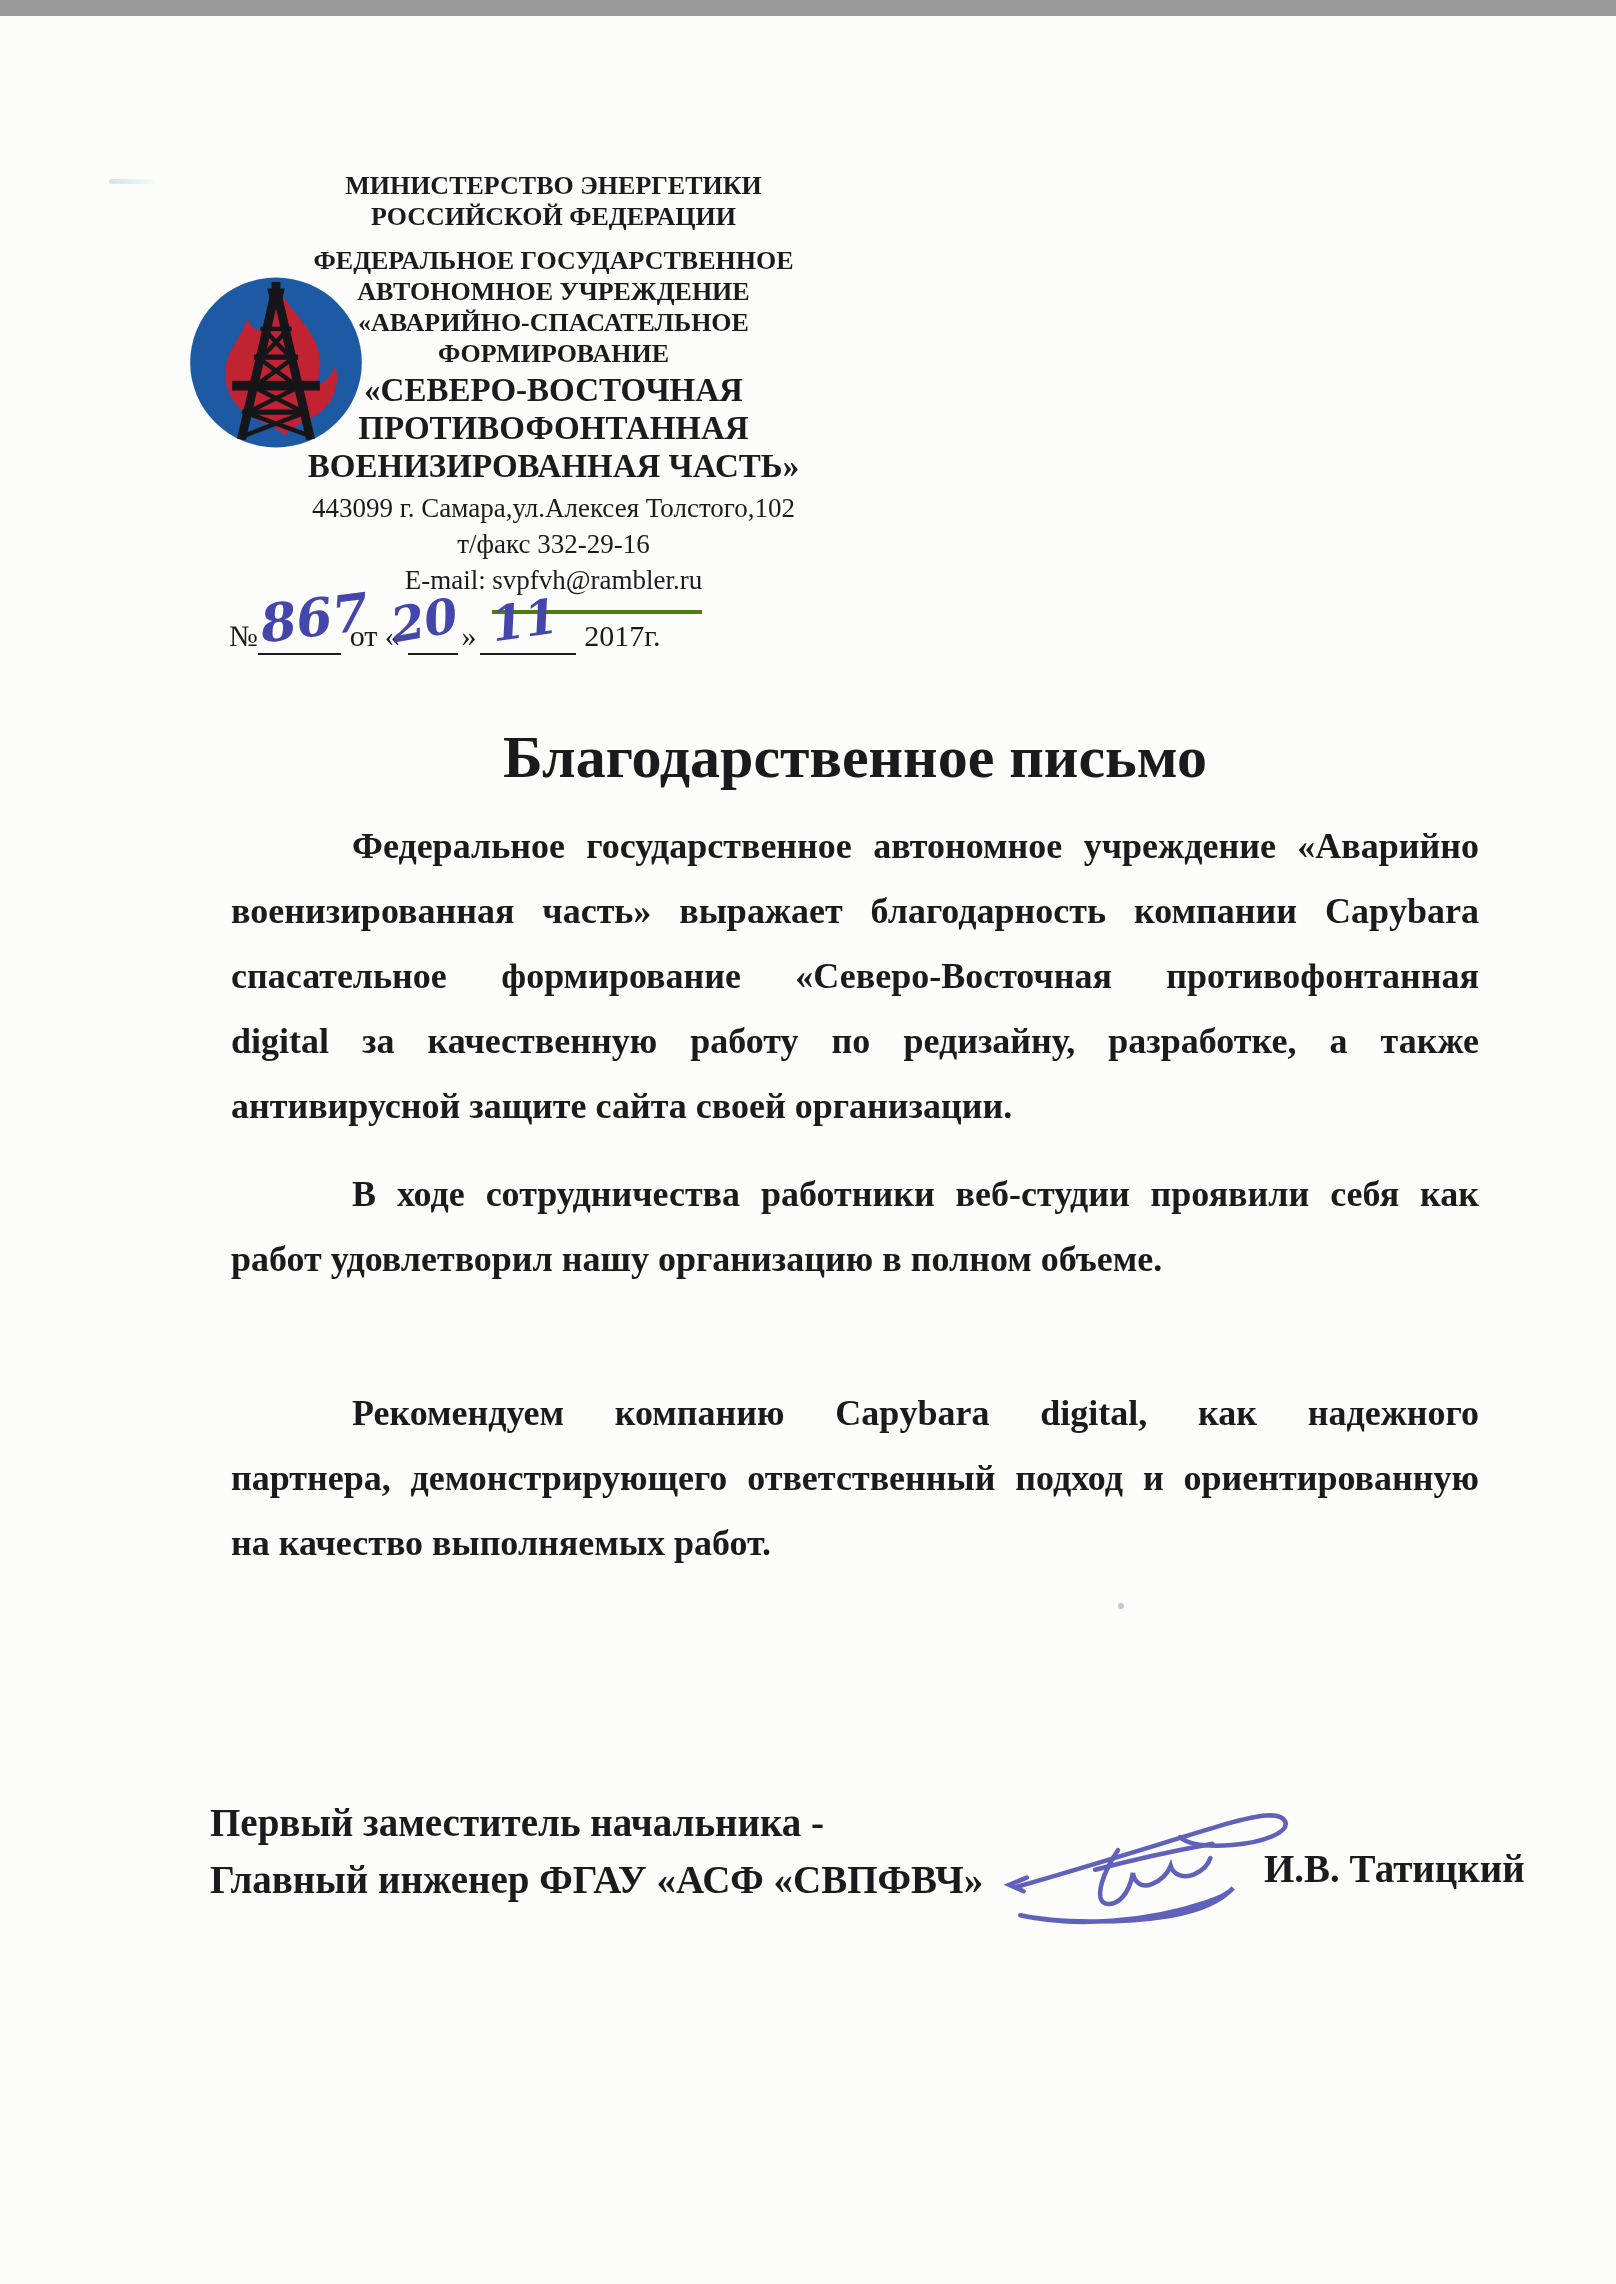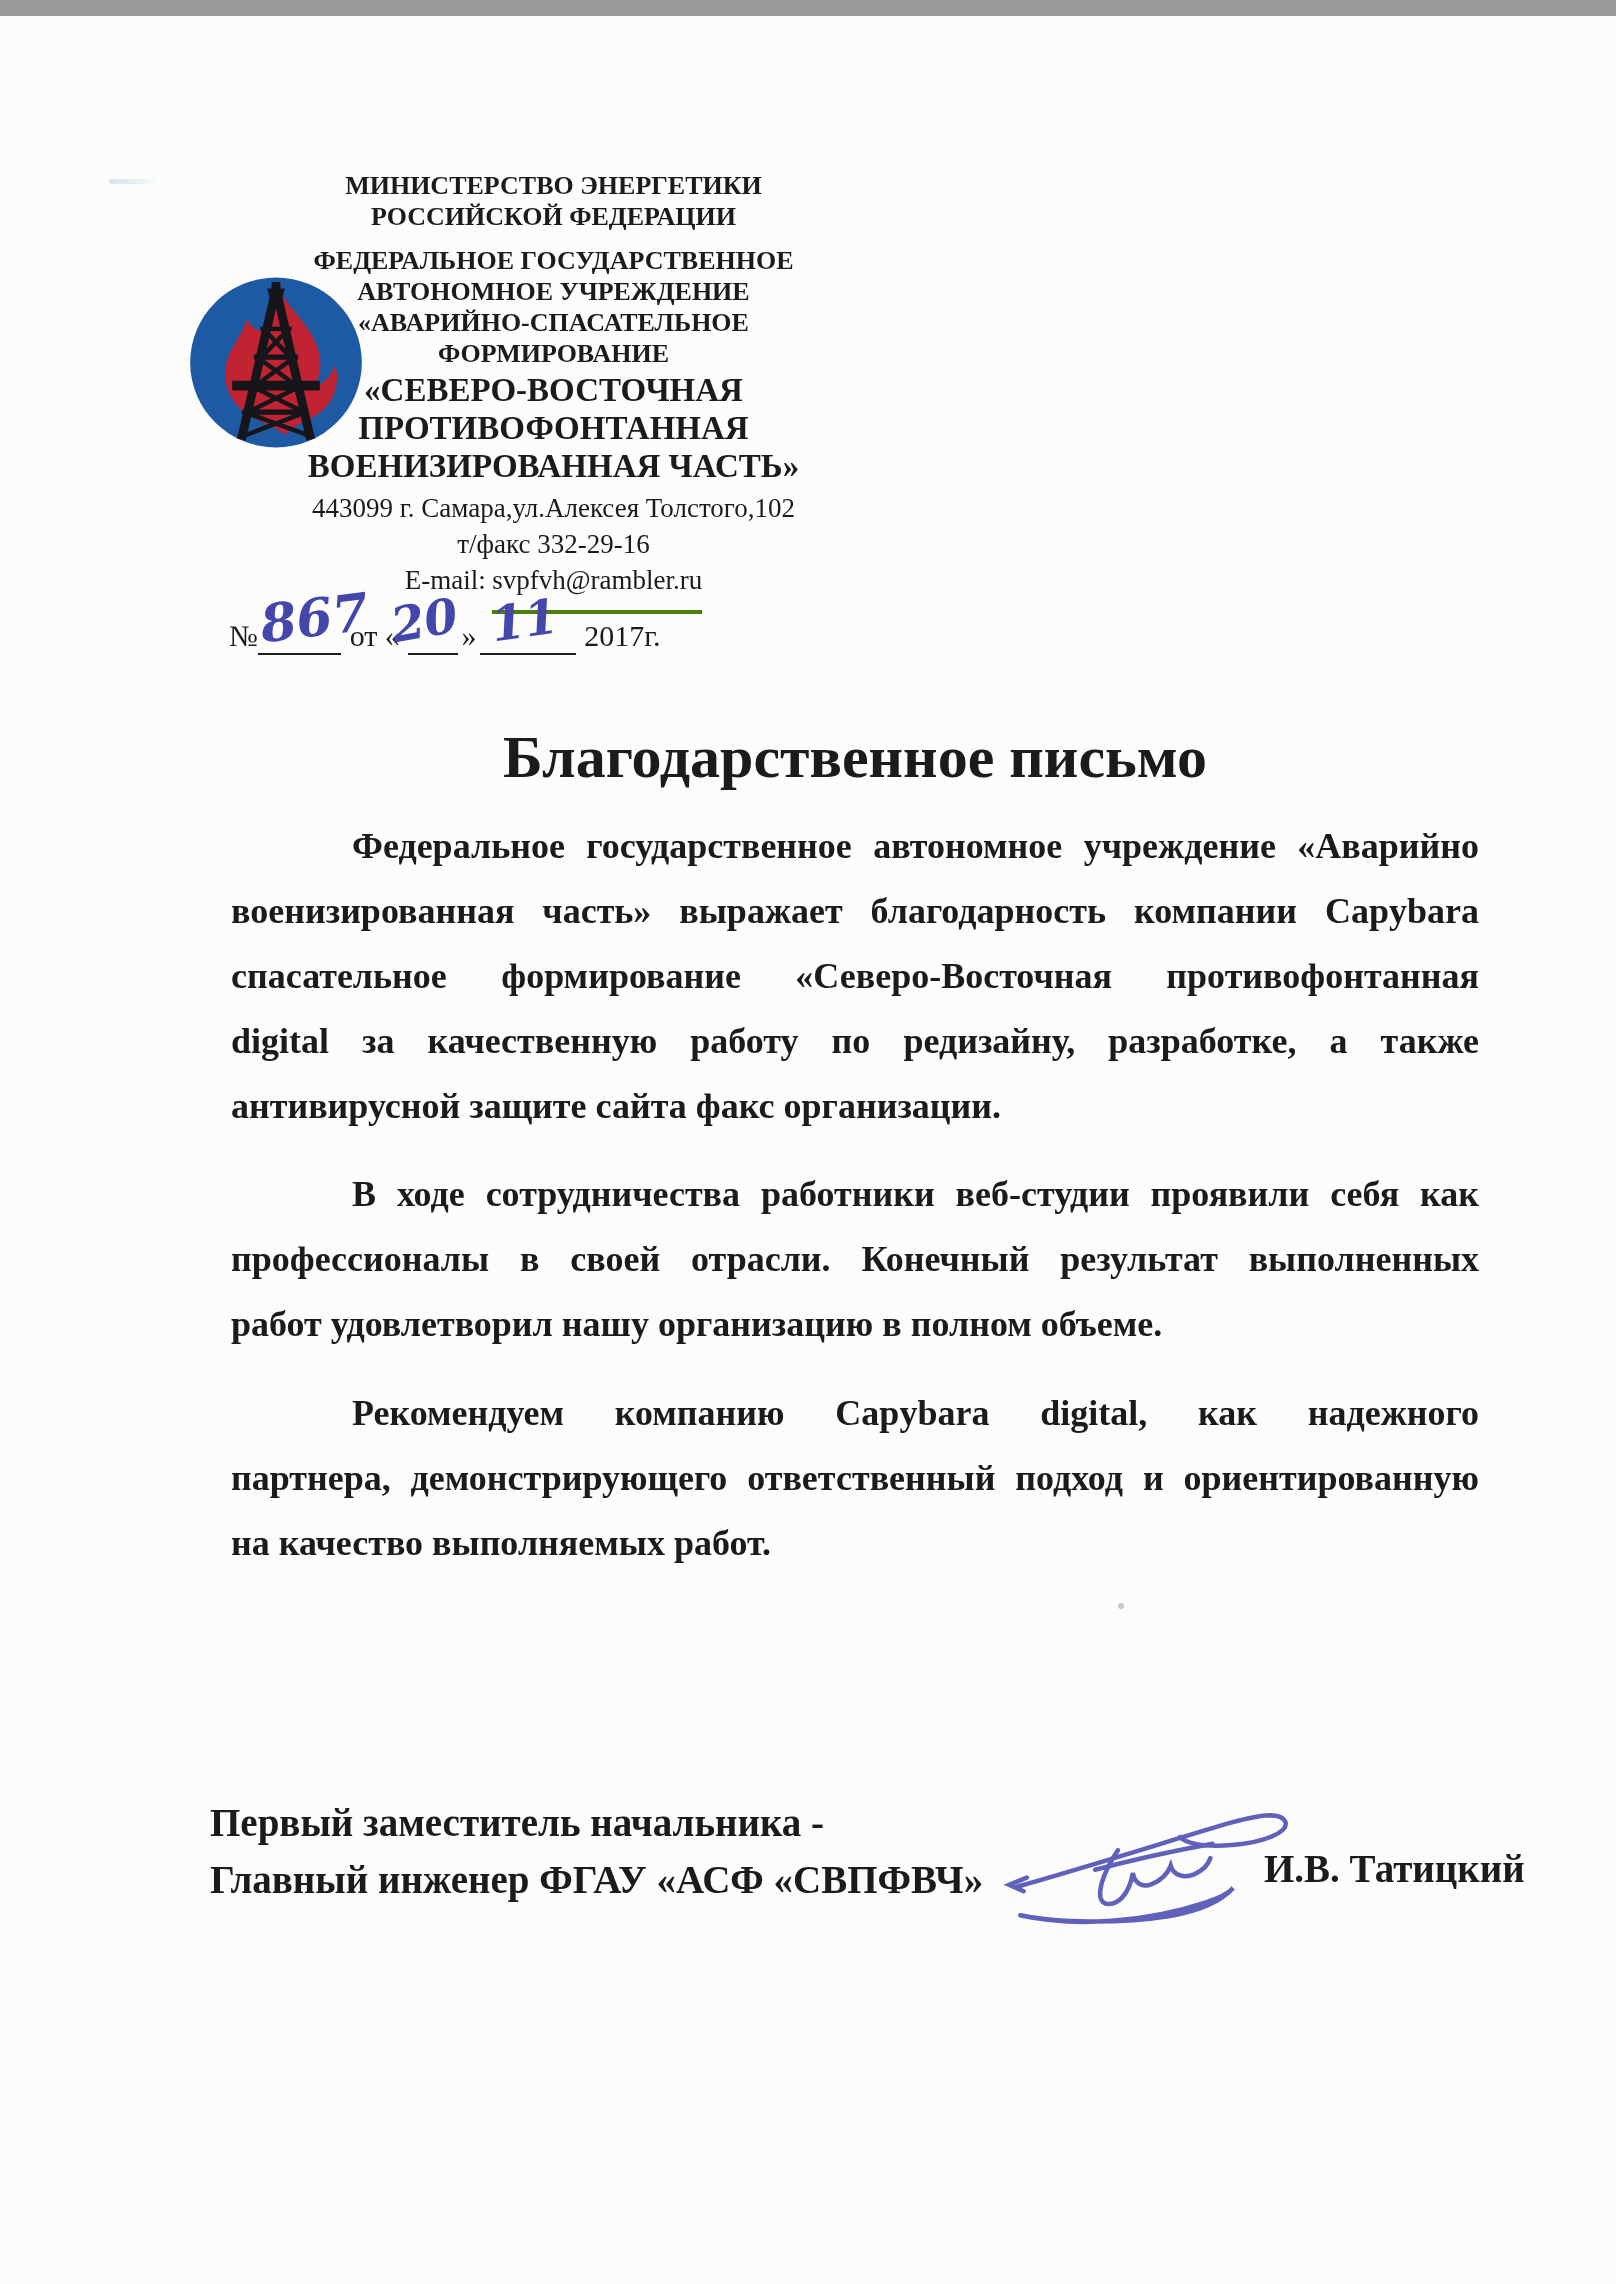--- a/index.html
+++ b/index.html
@@ -124,26 +124,25 @@
     <span>№</span><span class="blank" id="ref-b1"><span class="hw" id="hw-number">867</span></span><span id="ref-ot">от «</span><span class="blank" id="ref-b2"><span class="hw" id="hw-day">20</span></span><span id="ref-close">»</span><span class="blank" id="ref-b3"><span class="hw" id="hw-month">11</span></span><span id="ref-year">2017г.</span>
   </div>
 
   <div class="abs" id="title">Благодарственное письмо</div>
 
   <div class="abs para" id="p1">
     <div class="line j ind">Федеральное государственное автономное учреждение «Аварийно</div>
     <div class="line j">военизированная часть» выражает благодарность компании Capybara</div>
     <div class="line j">спасательное формирование «Северо-Восточная противофонтанная</div>
     <div class="line j">digital за качественную работу по редизайну, разработке, а также</div>
-    <div class="line left">антивирусной защите сайта факс организации.</div>
+    <div class="line left">антивирусной защите сайта своей организации.</div>
   </div>
 
   <div class="abs para" id="p2">
     <div class="line j ind">В ходе сотрудничества работники веб-студии проявили себя как</div>
-    <div class="line j">профессионалы в своей отрасли. Конечный результат выполненных</div>
     <div class="line left">работ удовлетворил нашу организацию в полном объеме.</div>
   </div>
 
   <div class="abs para" id="p3">
     <div class="line j ind">Рекомендуем компанию Capybara digital, как надежного</div>
     <div class="line j">партнера, демонстрирующего ответственный подход и ориентированную</div>
     <div class="line left">на качество выполняемых работ.</div>
   </div>
 
   <div class="abs" id="artifact-dot"></div>

